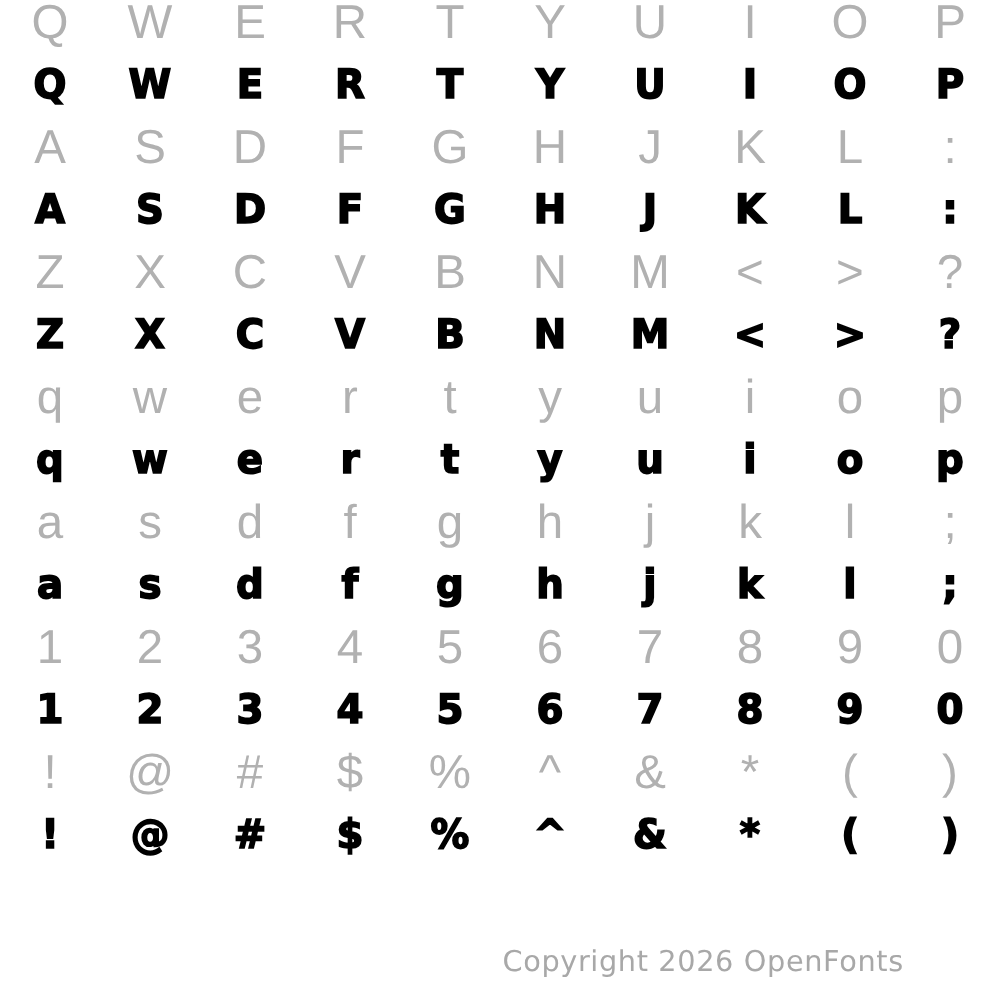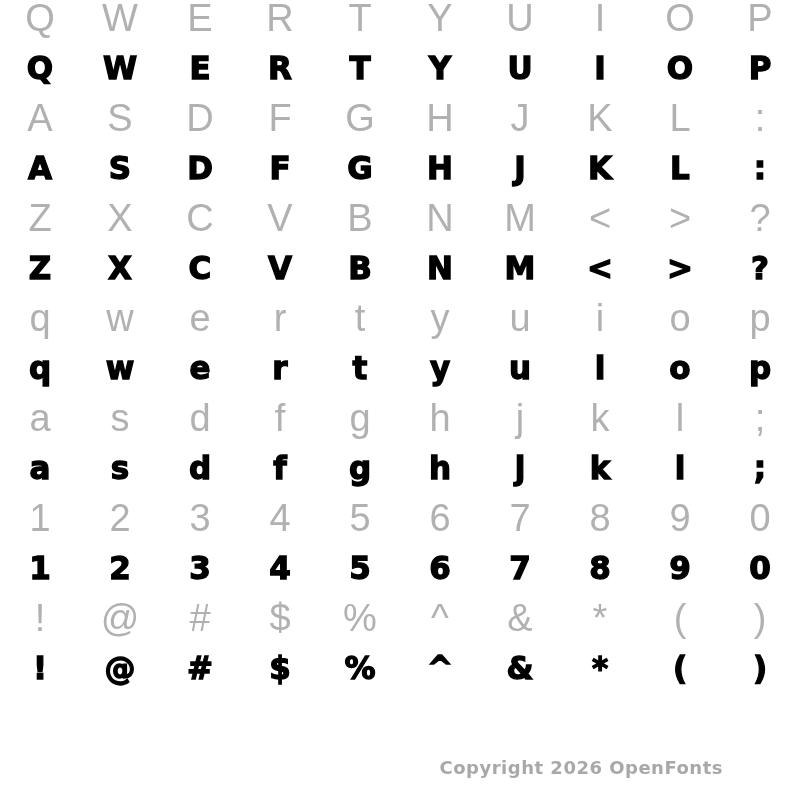--- a/index.html
+++ b/index.html
@@ -45,22 +45,22 @@
     font-size: 31px;
     color: var(--specimen, #000000);
     -webkit-text-stroke: 1.3px var(--specimen, #000000);
     transform: scaleY(1.04);
   }
   #footer-copyright {
     position: absolute;
     top: 757px;
     right: 77px;
     font-family: "DejaVu Sans", sans-serif;
-    font-weight: 700;
-    font-size: 18px;
+    font-weight: 400;
+    font-size: 23px;
     color: var(--footer, #a8a8a8);
     letter-spacing: 0.5px;
   }
 </style>
 </head>
 <body>
 
 <div id="specimen-page">
   <div id="glyph-grid">
       <div class="glyph-row reference">

